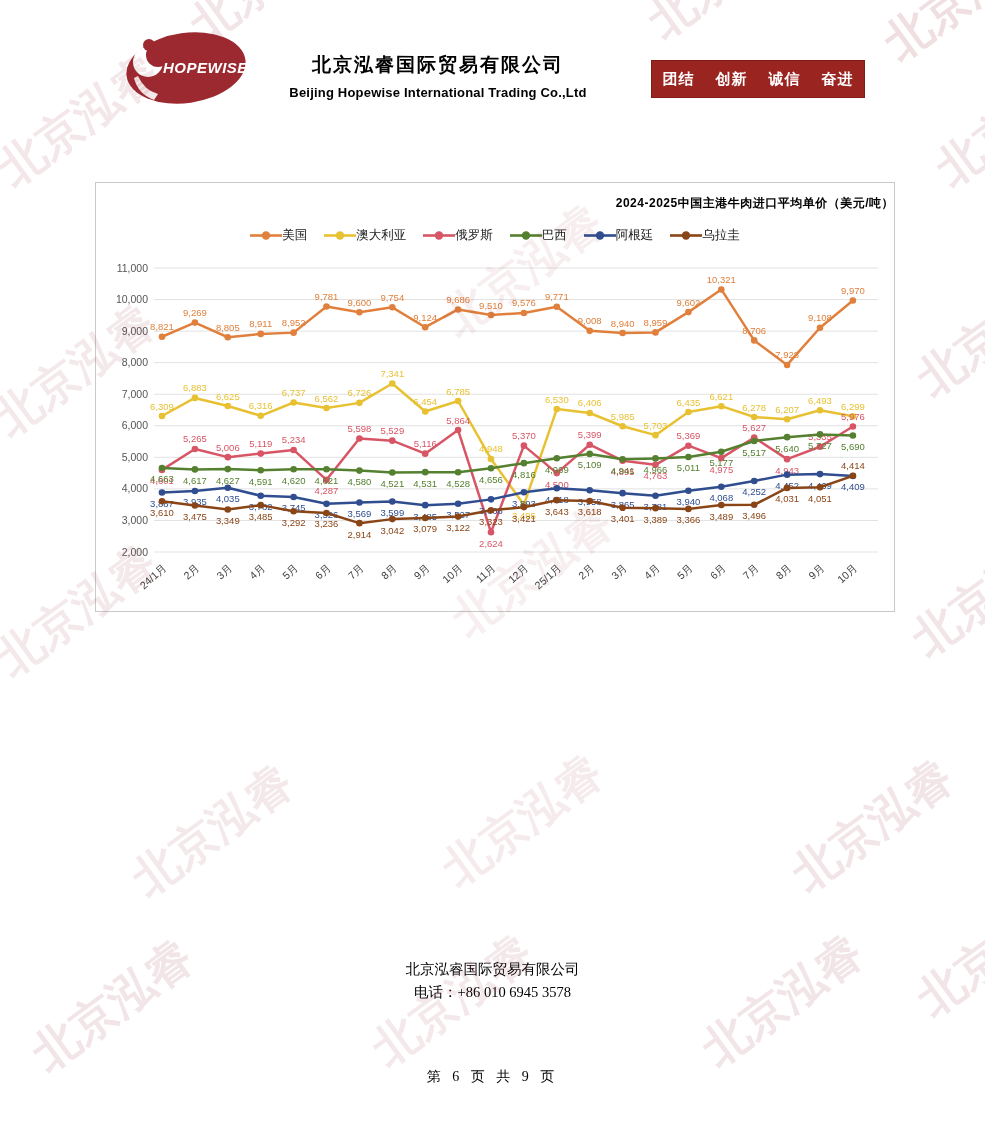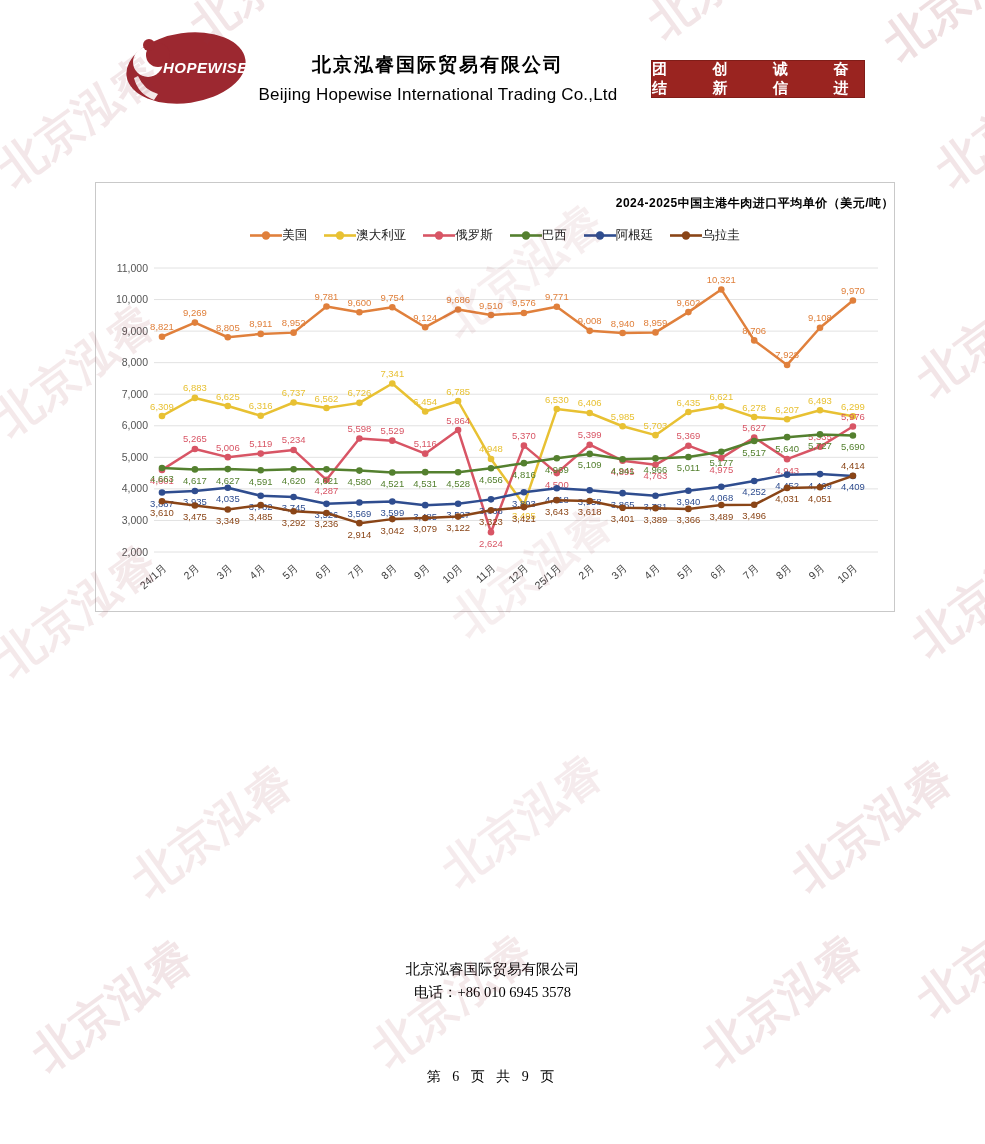--- a/index.html
+++ b/index.html
@@ -6,24 +6,24 @@
   .page{position:relative;width:985px;height:1144px;background:#ffffff;overflow:hidden;
         font-family:"Liberation Sans",sans-serif;color:#000;}
   
   .wm-layer{position:absolute;inset:0;pointer-events:none;z-index:40;}
   .wm{position:absolute;font-family:"Liberation Serif",serif;font-weight:bold;font-size:46px;
       color:#9b3040;white-space:nowrap;transform-origin:left top;}
   
   .logo{position:absolute;left:108px;top:28px;z-index:2;}
   .co-block{position:absolute;left:248px;top:52px;width:380px;text-align:center;z-index:2;}
   .co-cn{font-family:"Liberation Serif",serif;font-weight:bold;font-size:19px;letter-spacing:2px;}
-  .co-en{font-weight:normal;font-size:17px;margin-top:7px;letter-spacing:.2px;}
+  .co-en{font-weight:bold;font-size:13px;margin-top:7px;letter-spacing:.2px;}
   .banner{position:absolute;left:651px;top:60px;width:212px;height:36px;background:#9a2420;
           border:1px solid #801d18;color:#fff;font-weight:bold;font-size:15px;
-          display:flex;align-items:center;justify-content:center;gap:30px;z-index:2;letter-spacing:1px;}
+          display:flex;align-items:center;justify-content:center;gap:21px;z-index:2;letter-spacing:1px;}
   
   .chart-box{position:absolute;left:95px;top:182px;width:798px;height:428px;
              border:1px solid #c9c9c9;background:transparent;z-index:2;}
   .chart-title{position:absolute;top:12px;left:0;width:100%;text-align:right;
                font-weight:bold;font-size:12px;letter-spacing:.5px;}
   .legend{position:absolute;top:44px;left:0;width:100%;display:flex;justify-content:center;
           gap:17px;align-items:center;}
   .legend-item{display:flex;align-items:center;gap:0;font-size:12.5px;color:#222;}
   #plot{position:absolute;left:0;top:62px;}
   

